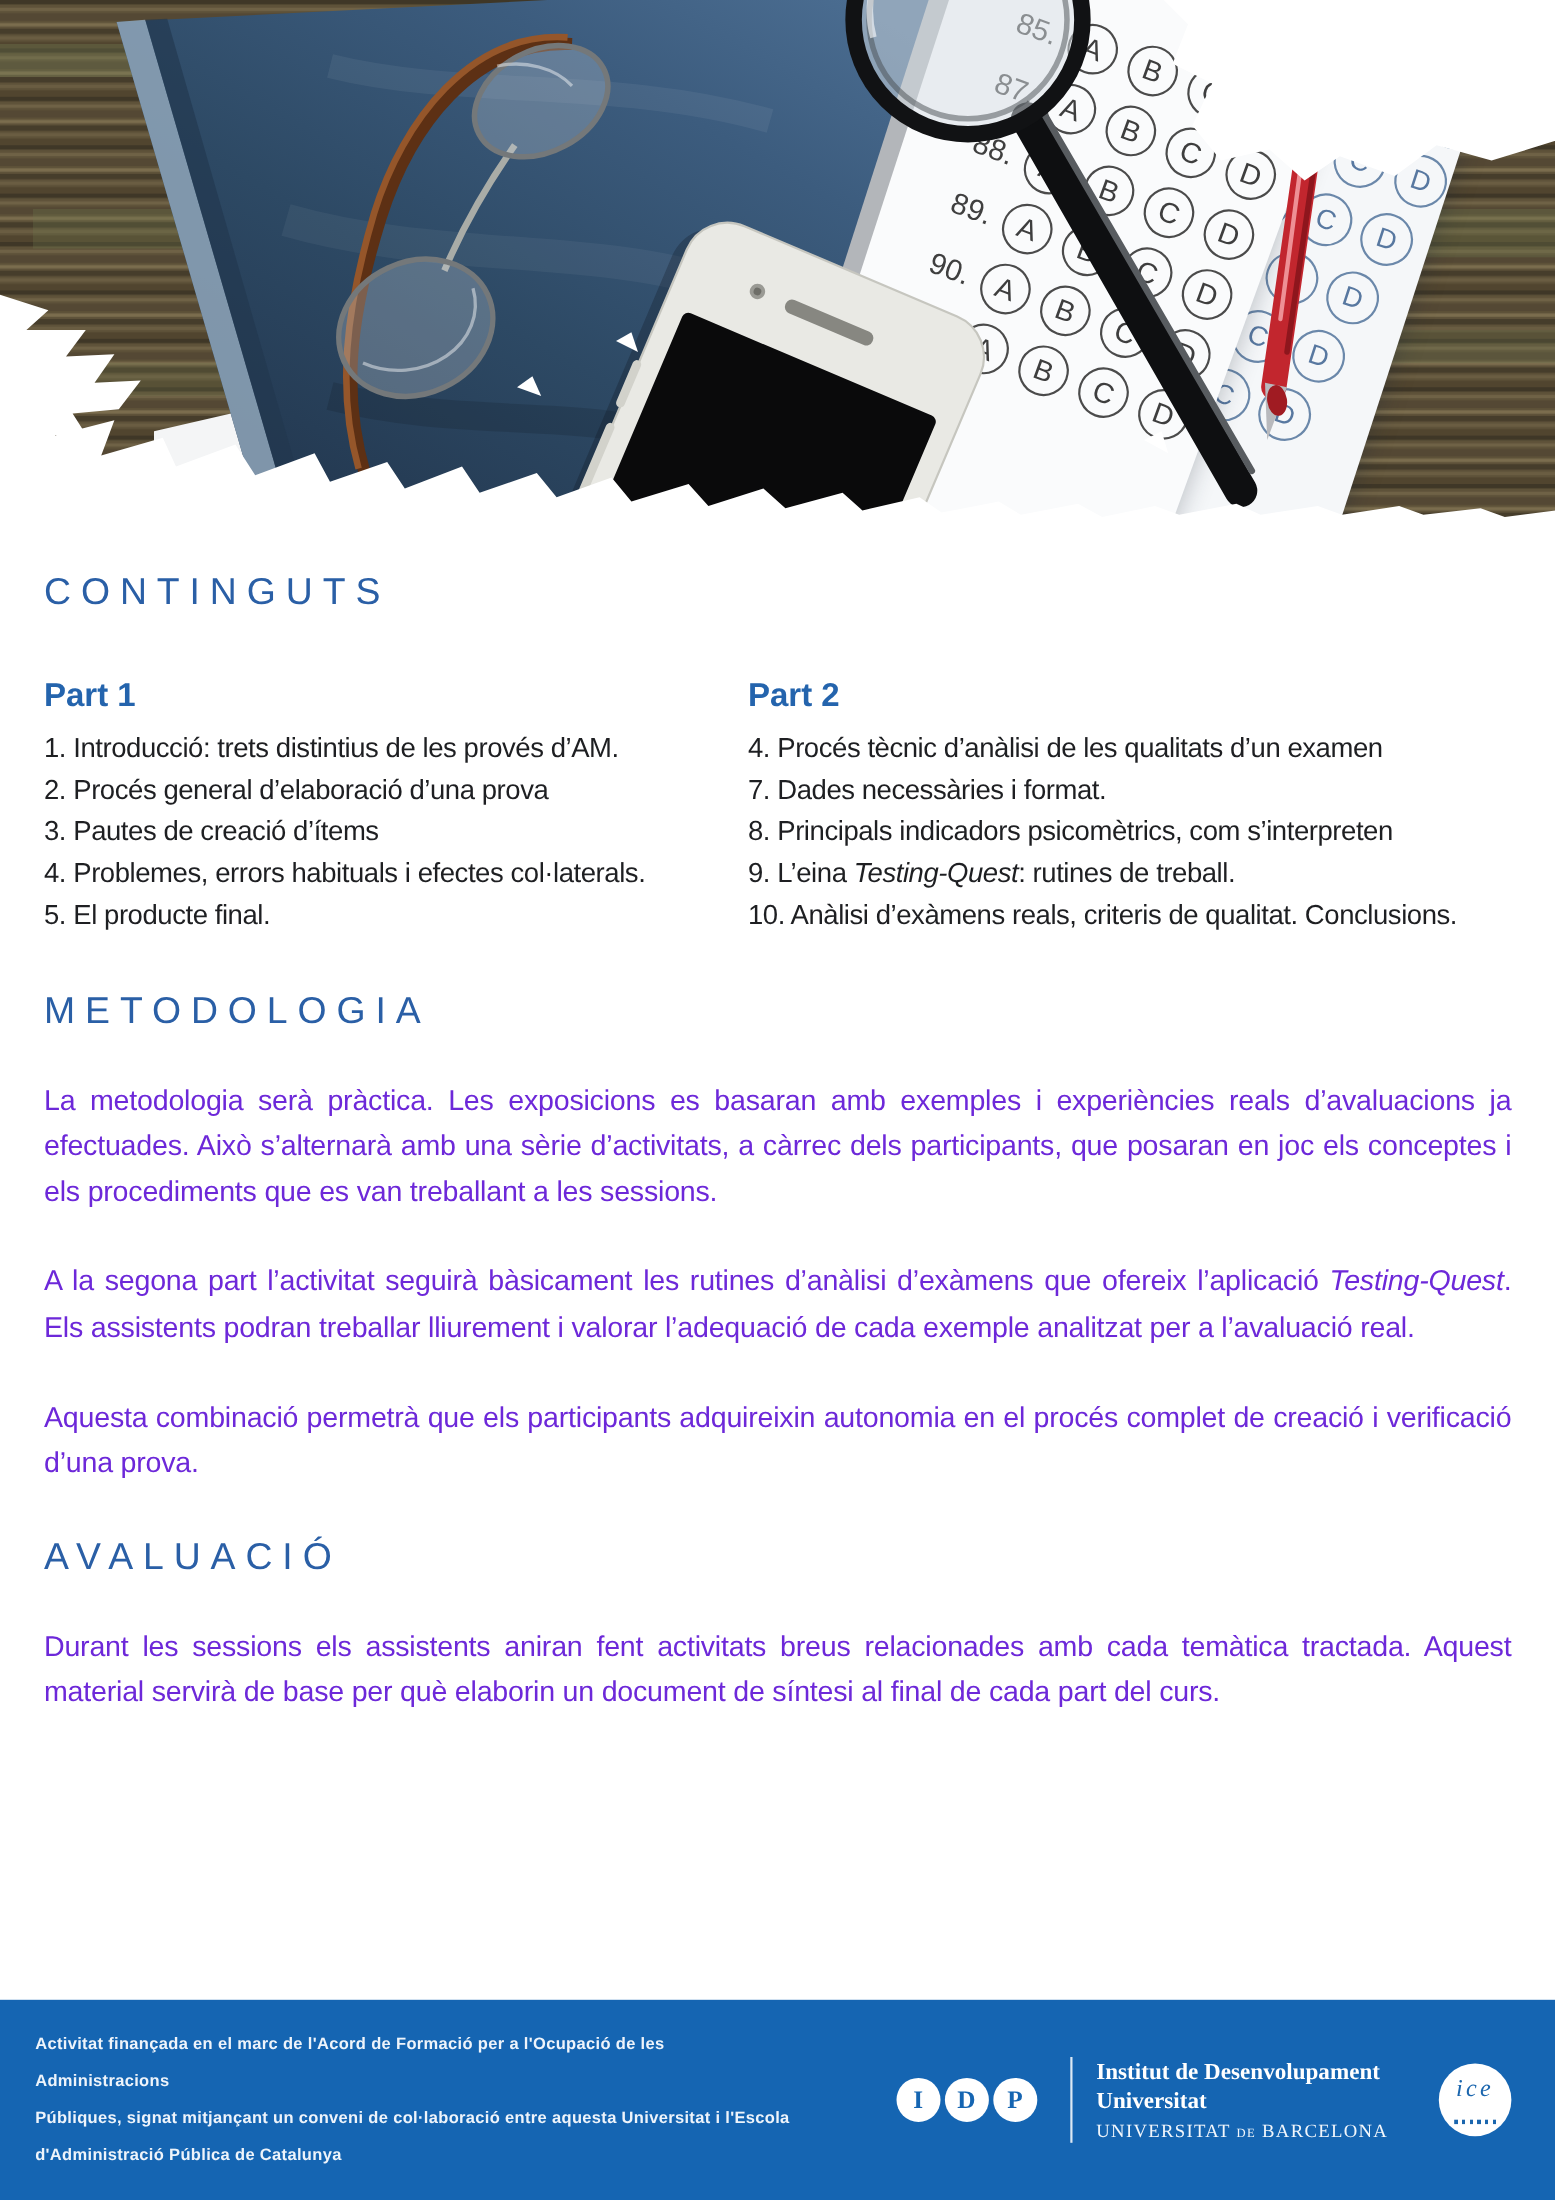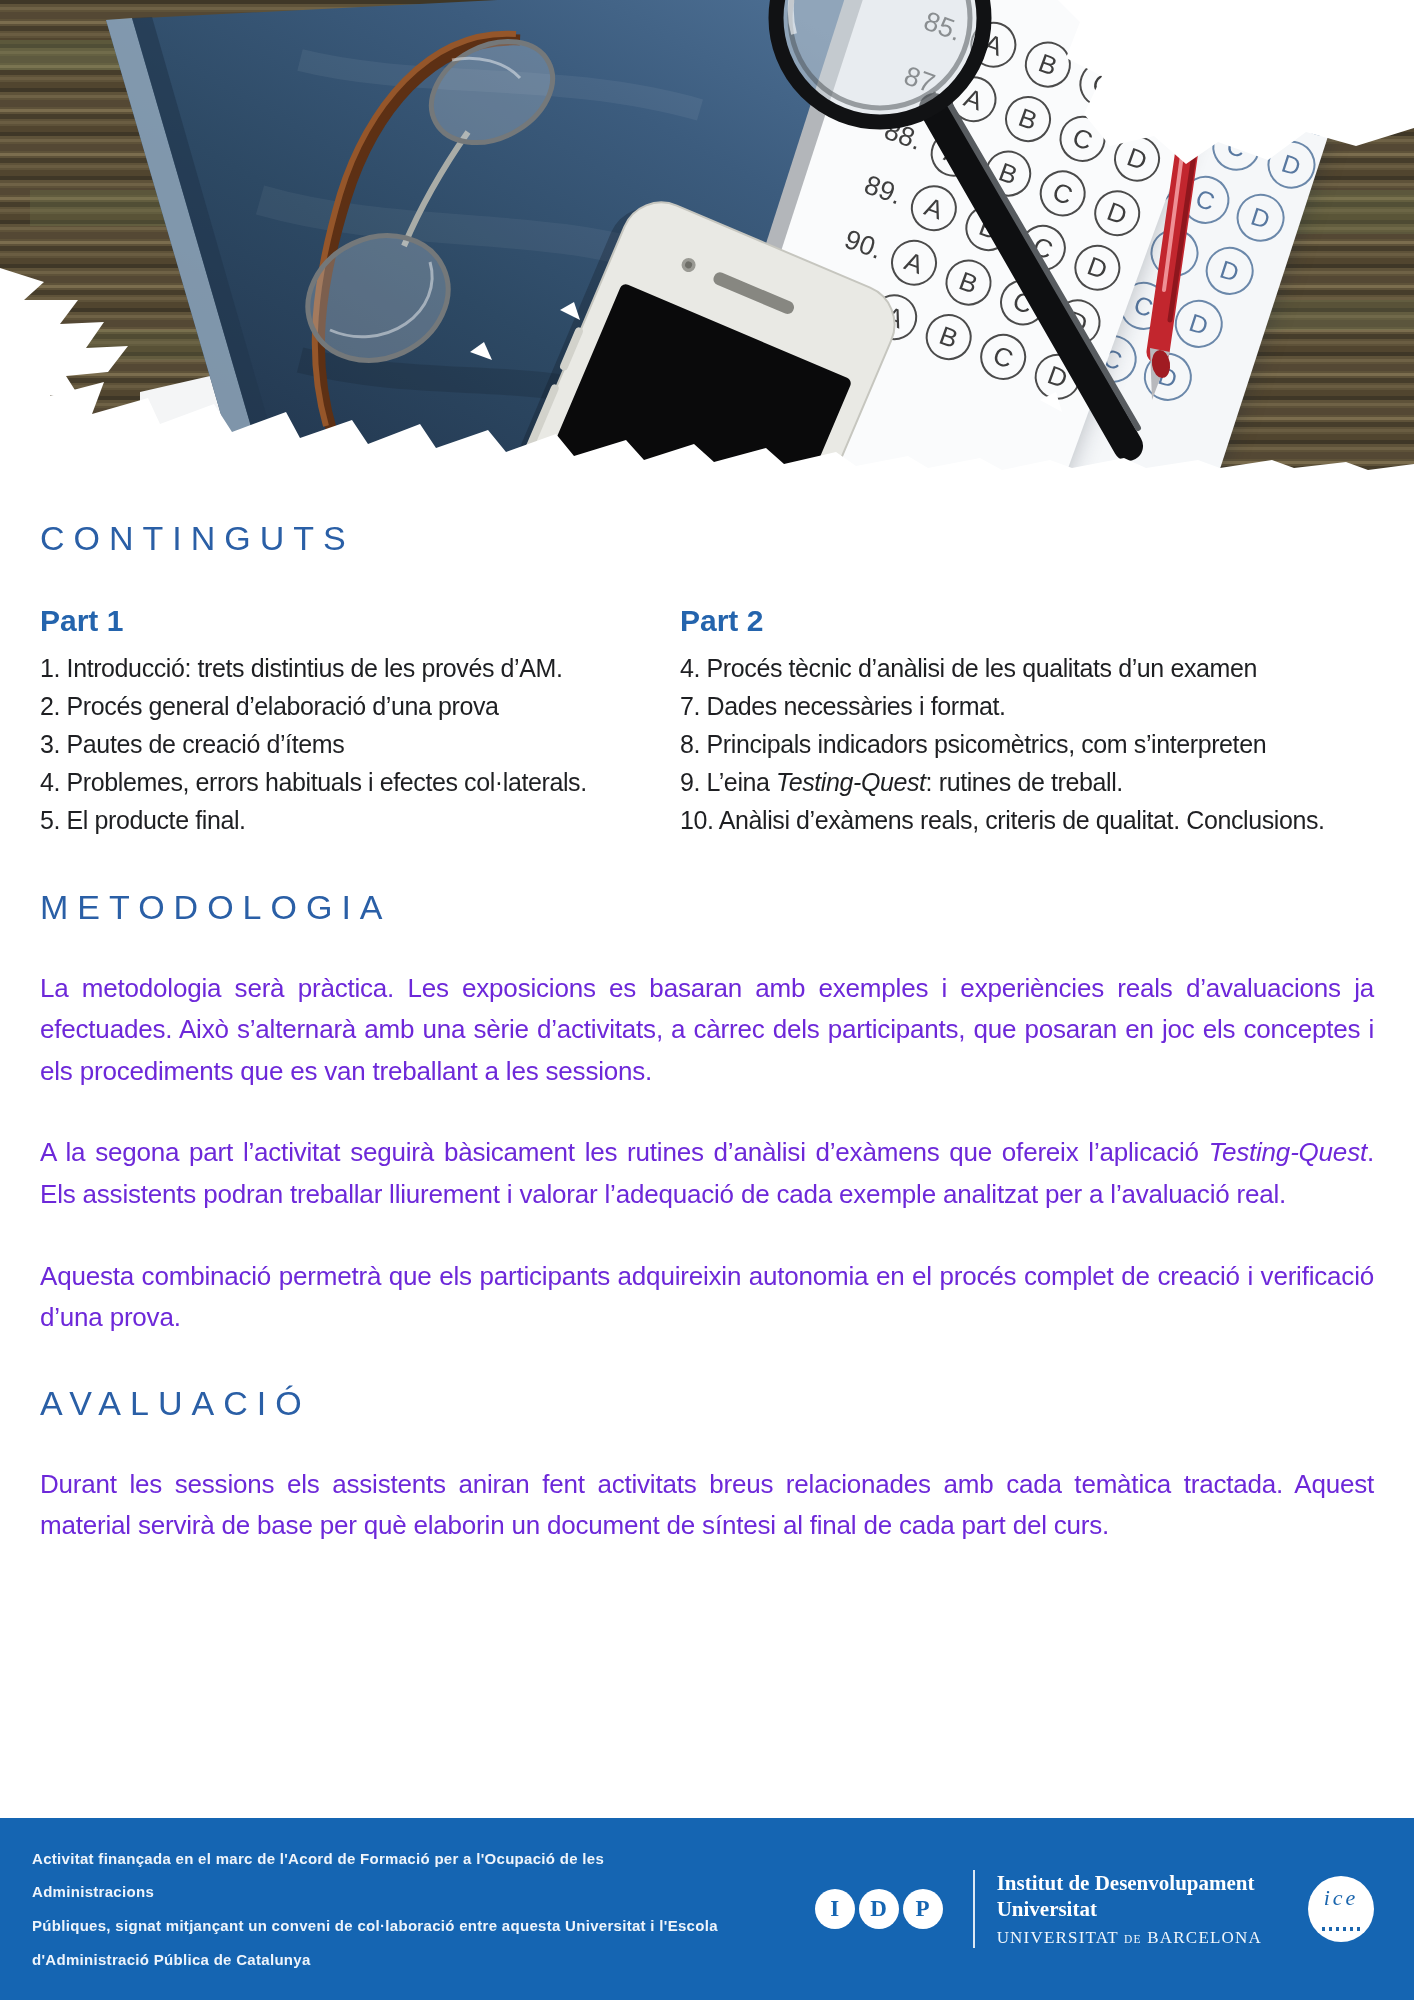--- a/index.html
+++ b/index.html
@@ -25,21 +25,21 @@
     color:#3e3e3e;font-size:26px;display:flex;align-items:center;justify-content:center;margin-right:12px;box-sizing:border-box;}
   .hero-front{z-index:4;}
 
   
   main{position:relative;padding:0 40px;}
   .sec-title{margin:0;font-size:34px;font-weight:400;letter-spacing:9px;color:#2a5fa6;line-height:1.2;}
   .sec-title.mt1{margin-top:48px;}
   .sec-title.mt2{margin-top:48px;}
   .sec-title.mt3{margin-top:44px;}
   .intro{margin:40px 0 0;font-size:26px;line-height:1.6;color:#212226;letter-spacing:-0.2px;}
-  .columns{display:flex;margin-top:44px;}
+  .columns{display:flex;margin-top:56px;}
   .col1{width:640px;flex:0 0 640px;}
   .col2{flex:1;}
   .part-title{margin:0 0 10px;font-size:30px;font-weight:700;color:#2464ad;line-height:1.2;}
   .list-item{font-size:25px;line-height:1.52;color:#1e1f22;letter-spacing:-0.4px;white-space:nowrap;}
   p.body{margin:40px 0 0;font-size:26px;line-height:1.6;color:#6d28d9;text-align:justify;letter-spacing:-0.2px;}
 
   
   footer{position:absolute;left:0;right:0;bottom:0;height:182px;background:#1565b2;
     display:flex;align-items:center;box-sizing:border-box;padding:0 40px 0 32px;}
   .funding{width:690px;flex:0 0 690px;}

